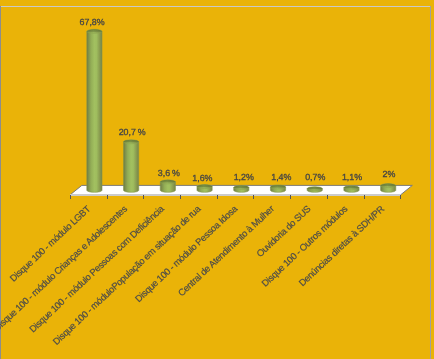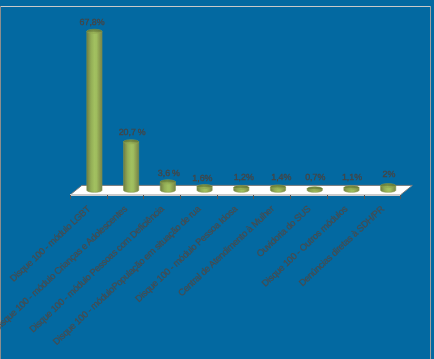--- a/index.html
+++ b/index.html
@@ -1,17 +1,17 @@
 <!DOCTYPE html>
 <html><head>
 <meta charset="utf-8">
 <style>
   html,body{margin:0;padding:0;background:#ffffff;}
   body{width:434px;height:359px;overflow:hidden;font-family:"Liberation Sans",sans-serif;}
-  #root{position:relative;width:434px;height:359px;background:#0369a1;overflow:hidden;}
+  #root{position:relative;width:434px;height:359px;background:#eab308;overflow:hidden;}
   .frame-top{position:absolute;left:1px;top:6px;width:430px;height:1px;background:#c9c9c9;}
   .frame-left{position:absolute;left:0px;top:6px;width:1px;height:353px;background:#8d8d8d;}
   .frame-right{position:absolute;left:430px;top:6px;width:1px;height:353px;background:#a0a0a0;}
   #svgwrap{position:absolute;left:0;top:0;width:434px;height:359px;}
   #root{will-change:transform;}
   text{font-family:"Liberation Sans",sans-serif;-webkit-font-smoothing:antialiased;text-rendering:geometricPrecision;}
   .dlabel{font-size:8.9px;fill:#454545;text-anchor:middle;stroke:#454545;stroke-width:0.3px;paint-order:stroke;}
   .catlabel{font-size:9.4px;fill:#4a4a4a;letter-spacing:-0.317px;stroke:#4a4a4a;stroke-width:0.18px;paint-order:stroke;}
 </style>
 </head>

